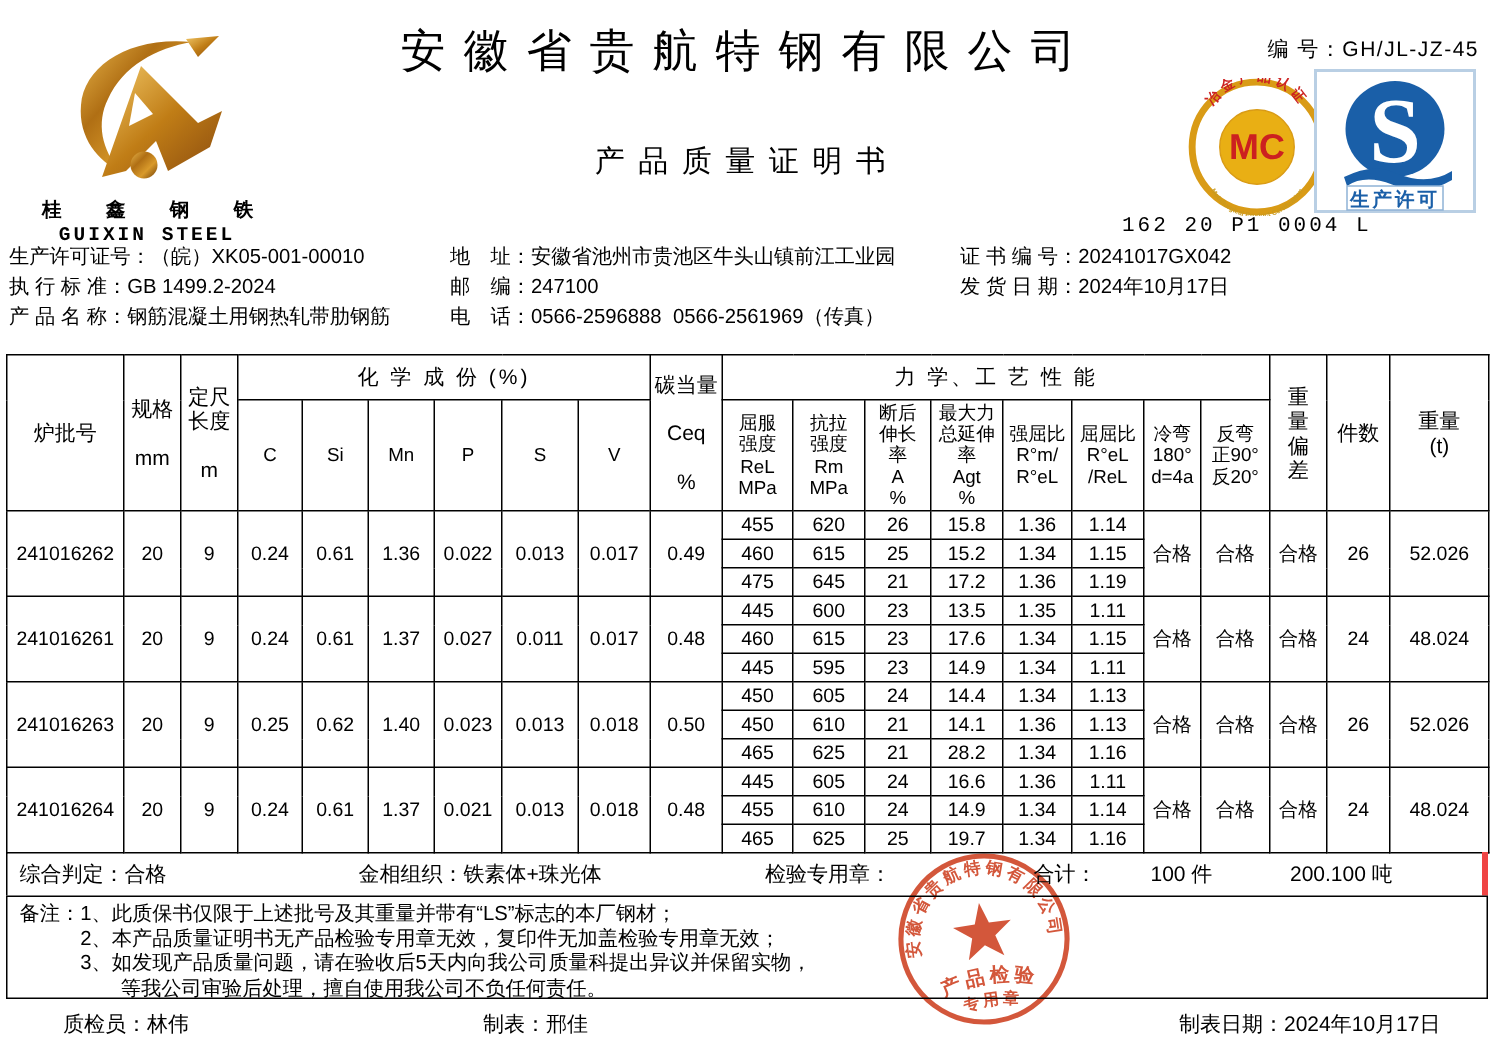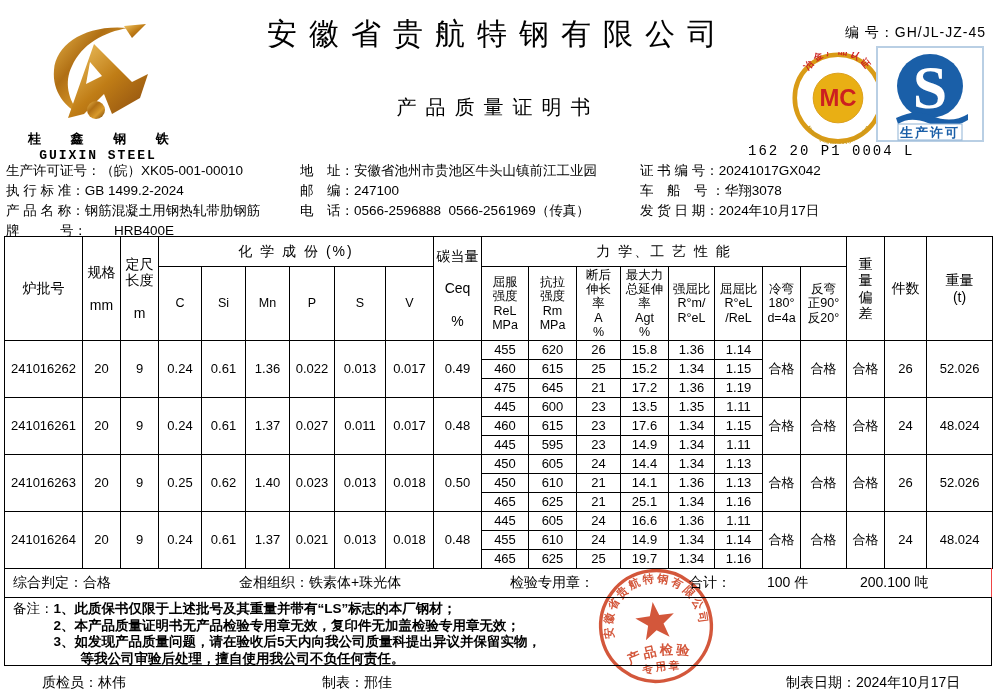--- a/index.html
+++ b/index.html
@@ -38,29 +38,29 @@
   table { border-collapse:collapse; table-layout:fixed; width:988px; }
   td { border:1px solid #000; text-align:center; vertical-align:middle;
        font-size:13px; line-height:1.15; white-space:pre-line; padding:0; overflow:hidden; }
   tr.h1 td { height:30px; font-size:14px; }
   tr.h2 td { height:74px; font-size:12.5px; }
   tr.dr td { height:19px; }
   .grp { letter-spacing:2px; }
 
   
   .summary { left:4px; top:568px; width:988px; height:29px;
-    border-left:1px solid #000; border-right:1px solid #ef4444; font-size:14px; }
+    border-left:1px solid #000; border-right:4px solid #ef4444; font-size:14px; }
   .summary span { position:absolute; top:6px; white-space:pre; }
 
   
   .notes { left:4px; top:597px; width:988px; height:69px; border:1px solid #000;
     font-size:13.5px; line-height:16.5px; padding:3px 0 0 8px; }
   .notes-row { display:flex; }
   .notes-label { white-space:pre; }
-  .notes-lines div { white-space:pre;font-weight:bold; }
+  .notes-lines div { white-space:pre; }
 
   
   .footer { left:0; top:666px; width:880px; height:28px; font-size:14px; }
   .footer span { position:absolute; top:8px; white-space:pre; }
 
   .stamp { left:586px; top:558px; mix-blend-mode:multiply; opacity:.92; }
 </style>
 </head>
 <body>
 
@@ -120,30 +120,28 @@
       <text x="54" y="62" text-anchor="middle" font-size="62" font-weight="bold" font-family="Liberation Serif, serif" fill="#fff">S</text>
       <rect x="22" y="78" width="64" height="16" fill="#fff" stroke="#8fb3d6" stroke-width="1"></rect>
       <text x="54" y="91" text-anchor="middle" font-size="13" font-weight="bold" fill="#1a5fa8" letter-spacing="2">生产许可</text>
     </svg>
   </div>
 
   <div class="abs info-left">
     <div class="iline"><span>生产许可证号：</span><span>（皖）XK05-001-00010</span></div>
     <div class="iline"><span>执 行 标 准：</span><span>GB 1499.2-2024</span></div>
     <div class="iline"><span>产 品 名 称：</span><span>钢筋混凝土用钢热轧带肋钢筋</span></div>
-    <div class="iline"><span>牌　　　号：</span><span>　　HRB400E</span></div>
   </div>
   <div class="abs info-middle">
     <div class="iline"><span>地　址：</span><span>安徽省池州市贵池区牛头山镇前江工业园</span></div>
     <div class="iline"><span>邮　编：</span><span>247100</span></div>
     <div class="iline"><span>电　话：</span><span>0566-2596888  0566-2561969（传真）</span></div>
   </div>
   <div class="abs info-right">
     <div class="iline"><span>证 书 编 号：</span><span>20241017GX042</span></div>
-    <div class="iline"><span>车　船　号 ：</span><span>华翔3078</span></div>
     <div class="iline"><span>发 货 日 期：</span><span>2024年10月17日</span></div>
   </div>
 
   <div class="abs main-table">
     <table>
       <colgroup>
         <col style="width:78px">
           <col style="width:38px">
           <col style="width:38px">
         <col style="width:43px">
@@ -337,21 +335,21 @@
         <td>610</td>
         <td>21</td>
         <td>14.1</td>
         <td>1.36</td>
         <td>1.13</td>
       </tr>
       <tr class="dr">
         <td>465</td>
         <td>625</td>
         <td>21</td>
-        <td>25.1</td>
+        <td>28.2</td>
         <td>1.34</td>
         <td>1.16</td>
       </tr>
 
       <tr class="dr">
         <td rowspan="3">241016264</td>
         <td rowspan="3">20</td>
         <td rowspan="3">9</td>
         <td rowspan="3">0.24</td>
         <td rowspan="3">0.61</td>

